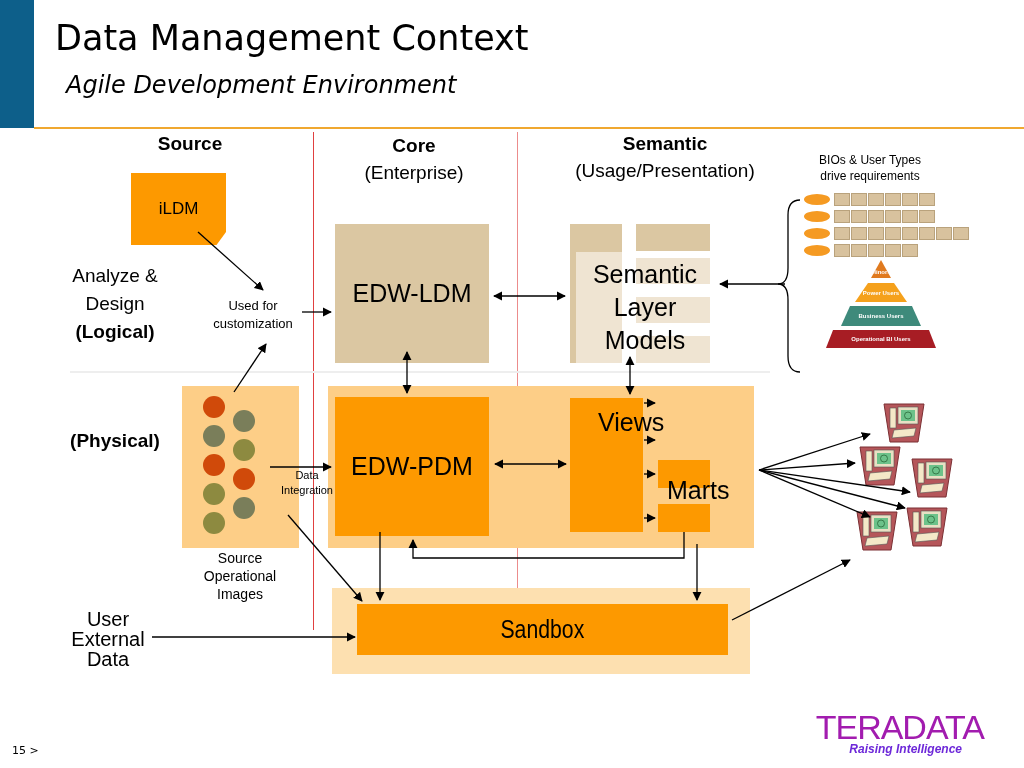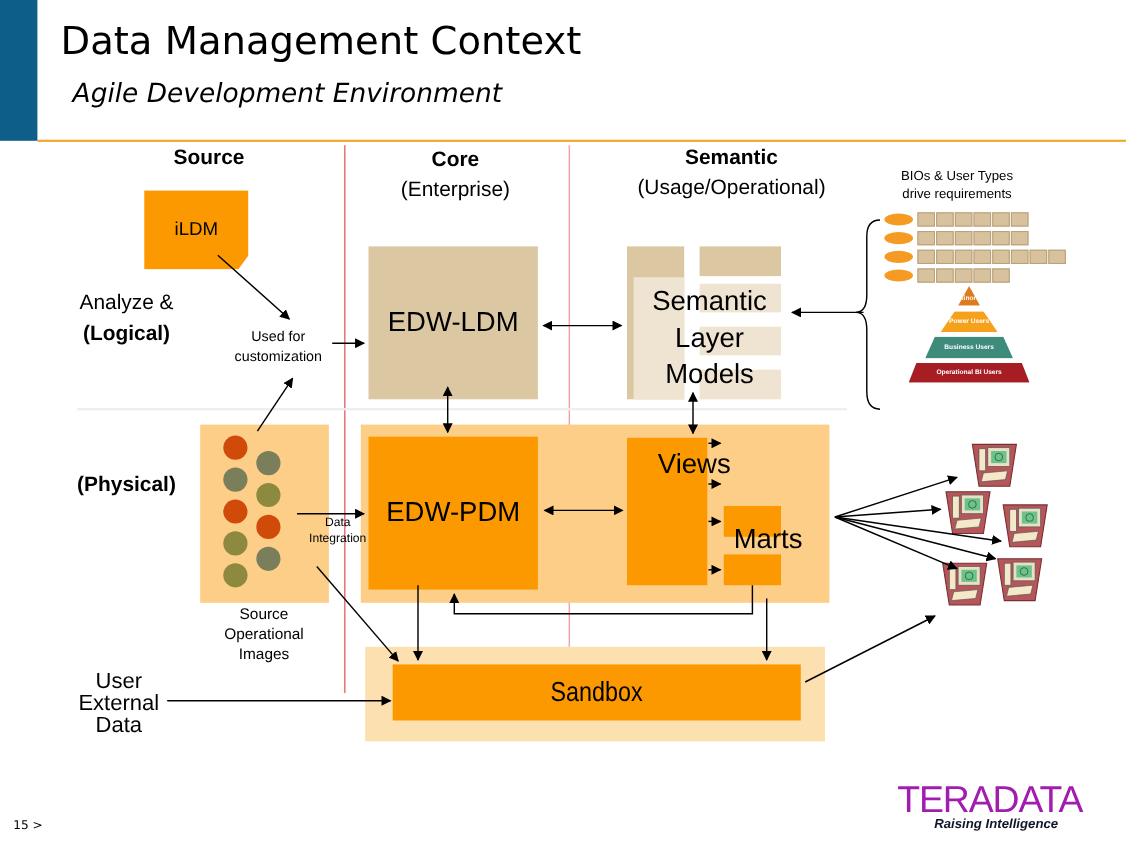--- a/index.html
+++ b/index.html
@@ -20,51 +20,52 @@
   .orange{background:#fd9900;}
   .peach-light{background:#fde0b0;}
   .big{font-size:25px;}
   .vline{width:1px;background:#e04040;}
   svg#wires{position:absolute;left:0;top:0;}
   .bio-row{position:absolute;display:flex;gap:1px;align-items:center;}
   .bio-oval{width:26px;height:11px;border-radius:50%;background:#f59a22;margin-right:3px;}
   .bio-cell{width:14px;height:11px;background:#d8c29e;border:1px solid #b9a27c;}
   .pyr{position:absolute;color:#fff;font-size:6px;font-weight:bold;display:flex;align-items:center;justify-content:center;}
   #logo{right:40px;top:708px;color:#a21caf;font-size:34px;letter-spacing:-1px;}
-  #logo-tag{right:62px;top:742px;color:#0f172a;font-style:italic;font-size:12px;font-weight:bold;}
+  #logo-tag{right:62px;top:742px;color:#6d28d9;font-style:italic;font-size:12px;font-weight:bold;}
   #page-num{left:12px;top:744px;font-family:"DejaVu Sans",sans-serif;font-size:11px;}
   .pc{position:absolute;width:44px;height:42px;}
 </style>
 </head>
 <body>
 
 <div class="abs" id="blue-bar"></div>
 <div class="abs" id="header-rule"></div>
 <div class="abs" id="title">Data Management Context</div>
 <div class="abs" id="subtitle">Agile Development Environment</div>
 
 <div class="abs col-head" style="left:130px;top:130px;width:120px;">
   <b>Source</b>
 </div>
 <div class="abs col-head" style="left:334px;top:132px;width:160px;">
   <b>Core</b>
   <span>(Enterprise)</span>
 </div>
 <div class="abs col-head" style="left:540px;top:130px;width:250px;">
   <b>Semantic</b>
-  <span>(Usage/Operational)</span>
+  <span>(Usage/Presentation)</span>
 </div>
 
 <div class="abs vline" style="left:313px;top:132px;height:498px;"></div>
 <div class="abs vline" style="left:517px;top:132px;height:460px;opacity:.6;"></div>
 
 <div class="abs" style="left:70px;top:371px;width:700px;height:2px;background:#eeeeee;"></div>
 
 <div class="abs row-label" style="left:50px;top:262px;width:130px;">
   <div>Analyze &amp;</div>
+  <div>Design</div>
   <div style="font-weight:bold;">(Logical)</div>
 </div>
 <div class="abs row-label" style="left:50px;top:427px;width:130px;">
   <div style="font-weight:bold;text-align:center;">(Physical)</div>
 </div>
 
 <div class="abs box orange" style="left:131px;top:173px;width:95px;height:72px;font-size:17px;clip-path:polygon(0 0,100% 0,100% 82%,90% 100%,0 100%);">
   <span>iLDM</span>
 </div>
 

